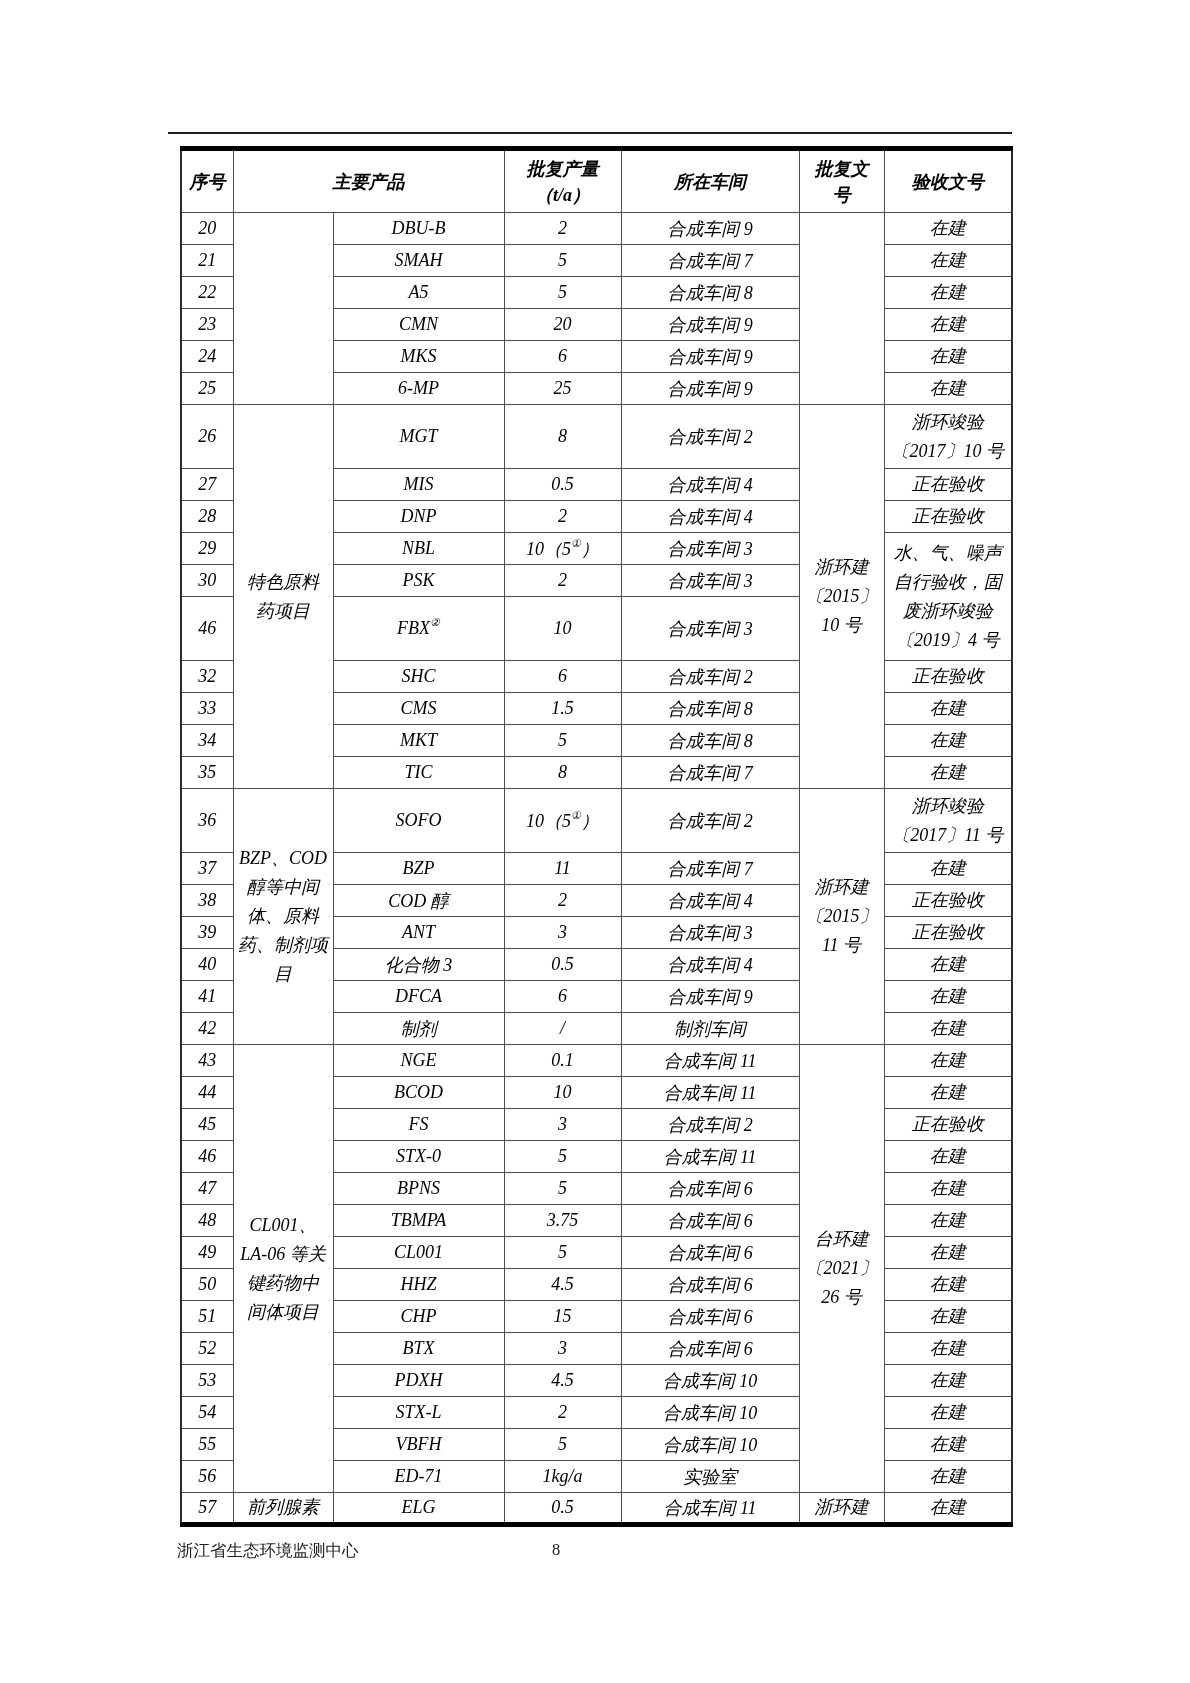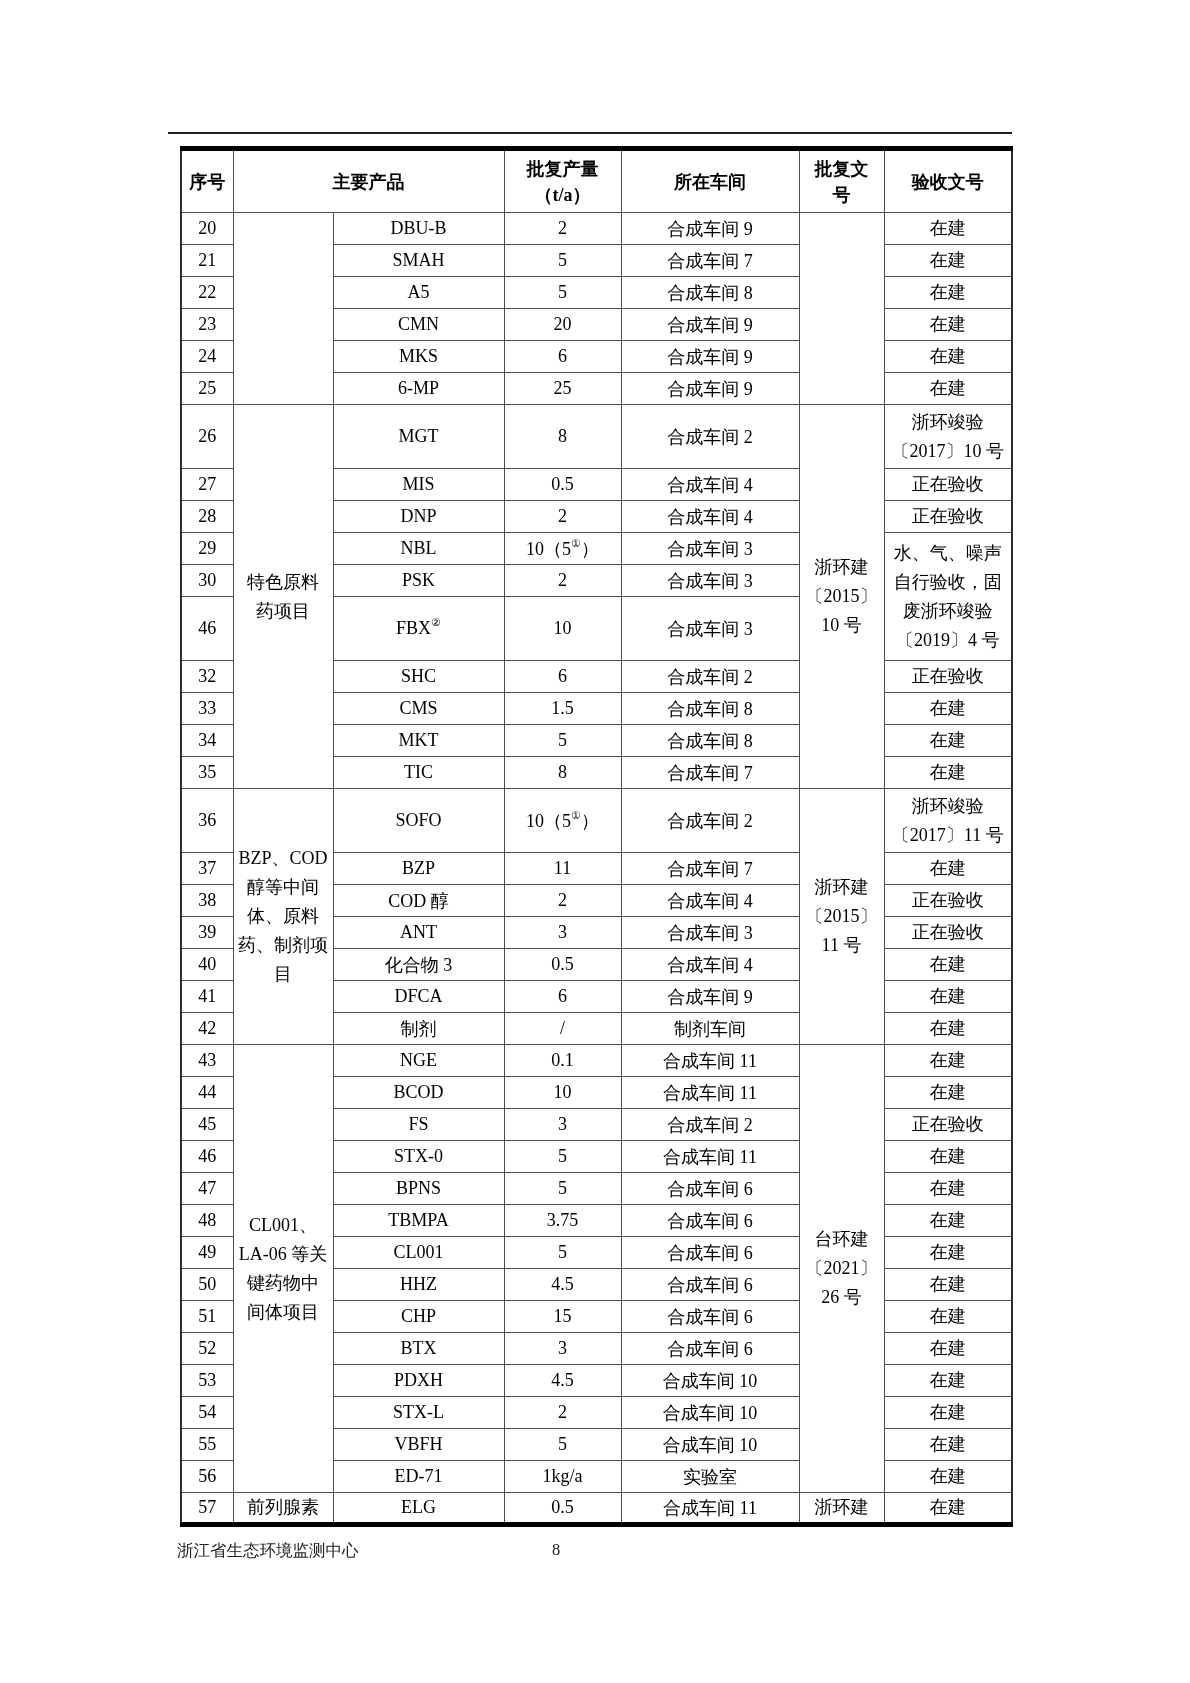--- a/index.html
+++ b/index.html
@@ -22,20 +22,21 @@
     border-top:2px solid #1f1f1f; height:0;
   }
   .table-wrap { position:absolute; top:146px; left:180px; }
   table {
     border-collapse:collapse; table-layout:fixed; width:831px;
     font-size:18px;
     border-top:5px solid #000;
     border-bottom:5px solid #000;
     border-left:2px solid #2b2b2b;
     border-right:2px solid #2b2b2b;
+    font-style:italic;
   }
   th, td {
     border:1px solid #4d4d4d;
     text-align:center; vertical-align:middle;
     padding:0 2px; overflow:hidden;
   }
   thead tr { height:64px; }
   th { font-weight:bold; white-space:pre-line; line-height:26px; font-size:18px; }
   tbody tr { height:32px; }
   tbody tr.tall { height:64px; }

